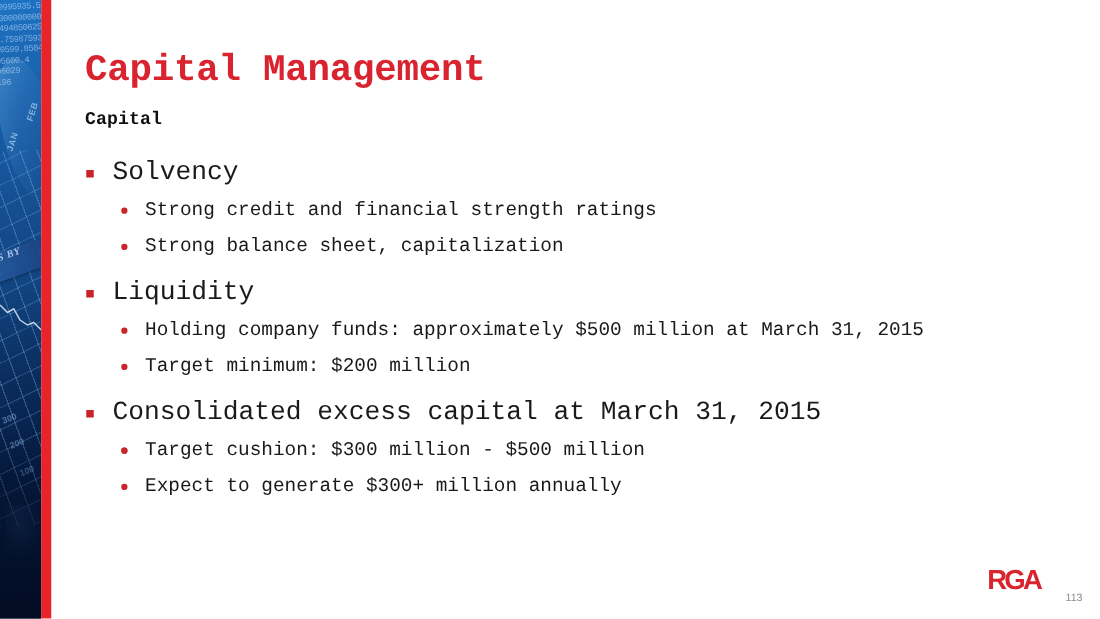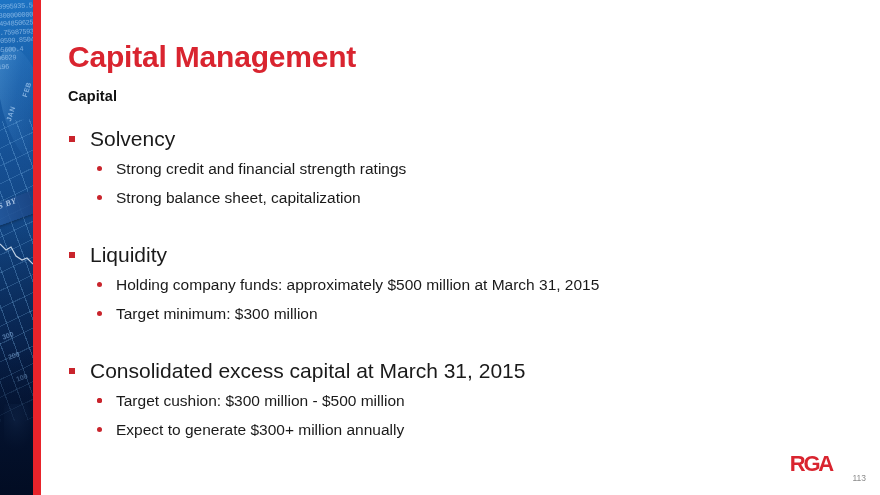--- a/index.html
+++ b/index.html
@@ -91,41 +91,41 @@
   }
 
   
   .red-stripe{
     position:absolute;left:33px;top:0;width:8px;height:495px;
     background:#E8232A;
   }
 
   
   .content{
-    position:absolute;left:41px;top:0;right:0;bottom:0;
+    position:absolute;left:41px;top:0;right:0;bottom:0;font-family:Liberation Mono, monospace;
   }
   .title{
     position:absolute;left:27px;top:40px;
     font-size:30px;font-weight:bold;
     color:#D9242F;
     letter-spacing:-.2px;
     white-space:nowrap;
   }
   .subtitle{
     position:absolute;left:27px;top:88px;
     font-size:14.5px;font-weight:bold;
     color:#111111;
     letter-spacing:.1px;
   }
 
   .body-block{
     position:absolute;left:25px;top:124px;right:10px;
   }
   .group{margin-bottom:0;}
-  .group + .group{margin-top:28px;}
+  .group + .group{margin-top:8px;}
 
   .l1{
     position:relative;
     padding-left:24px;
     font-size:21px;
     color:#1a1a1a;
     line-height:30px;
     white-space:nowrap;
   }
   .l1 .sq{
@@ -222,21 +222,21 @@
         <div class="l1">
           <span class="sq"></span>
           <span>Liquidity</span>
         </div>
         <div class="l2">
           <span class="dot"></span>
           <span>Holding company funds: approximately $500 million at March 31, 2015</span>
         </div>
         <div class="l2">
           <span class="dot"></span>
-          <span>Target minimum: $300 million</span>
+          <span>Target minimum: $200 million</span>
         </div>
       </div>
 
       <div class="group">
         <div class="l1">
           <span class="sq"></span>
           <span>Consolidated excess capital at March 31, 2015</span>
         </div>
         <div class="l2">
           <span class="dot"></span>

